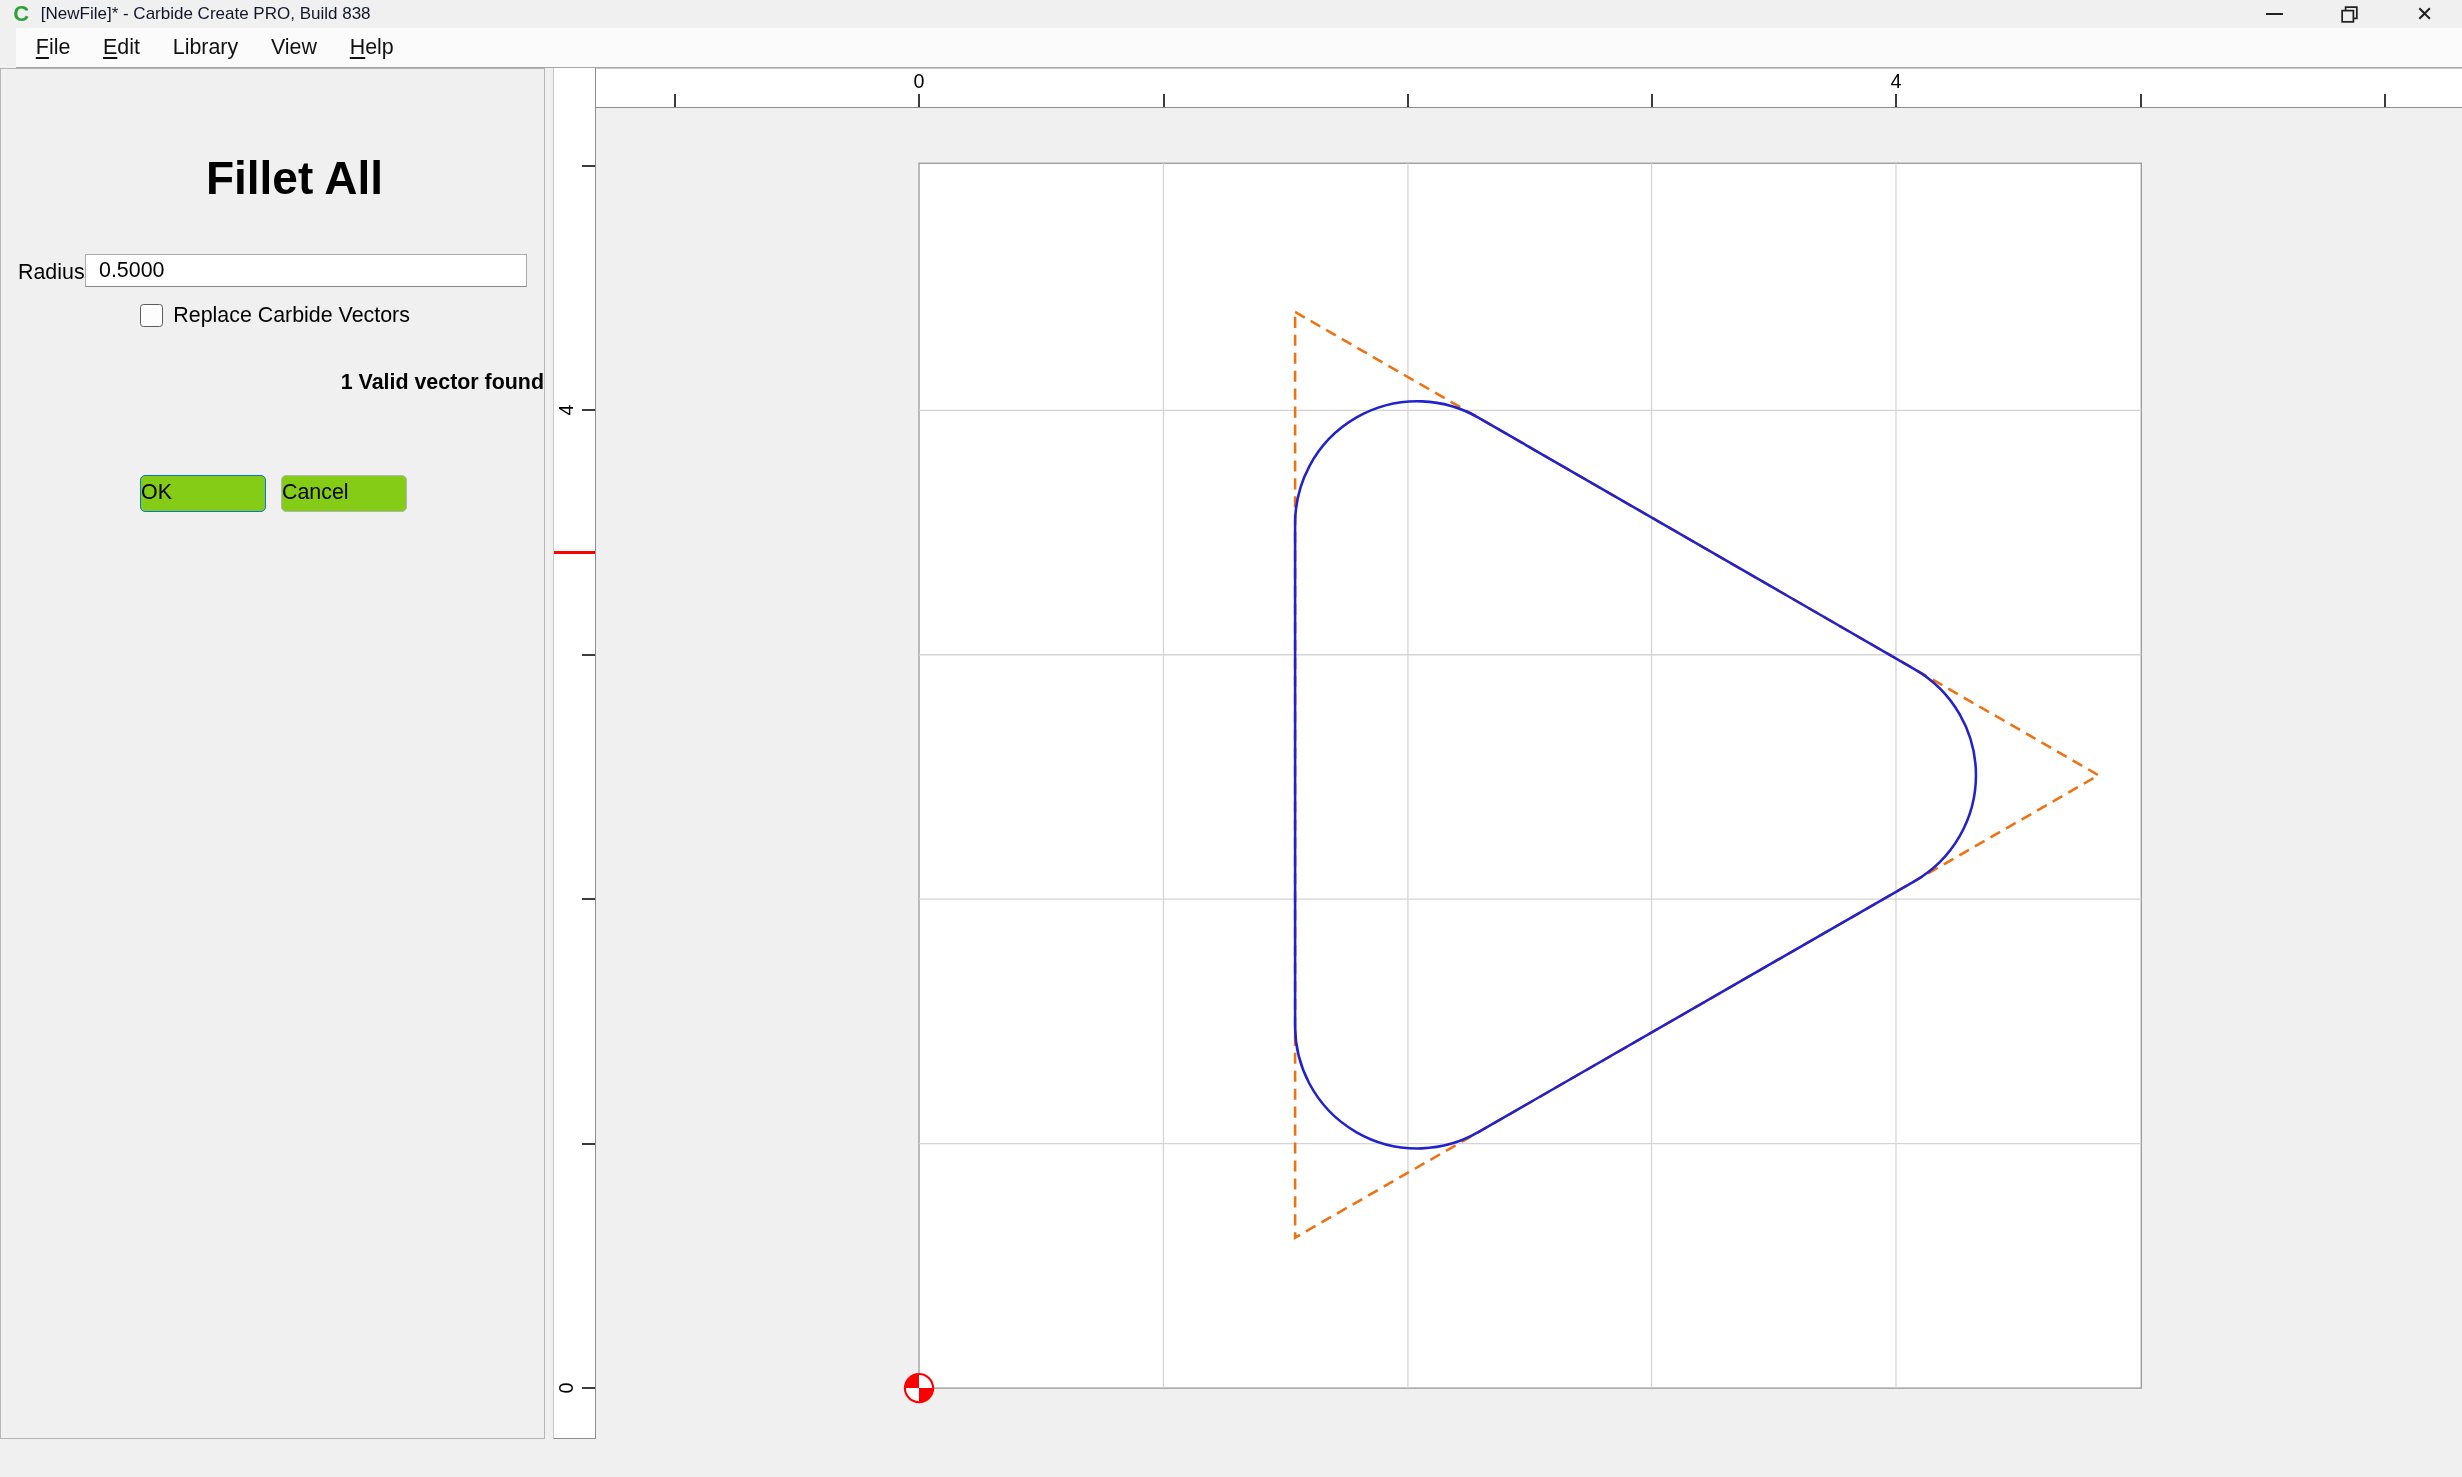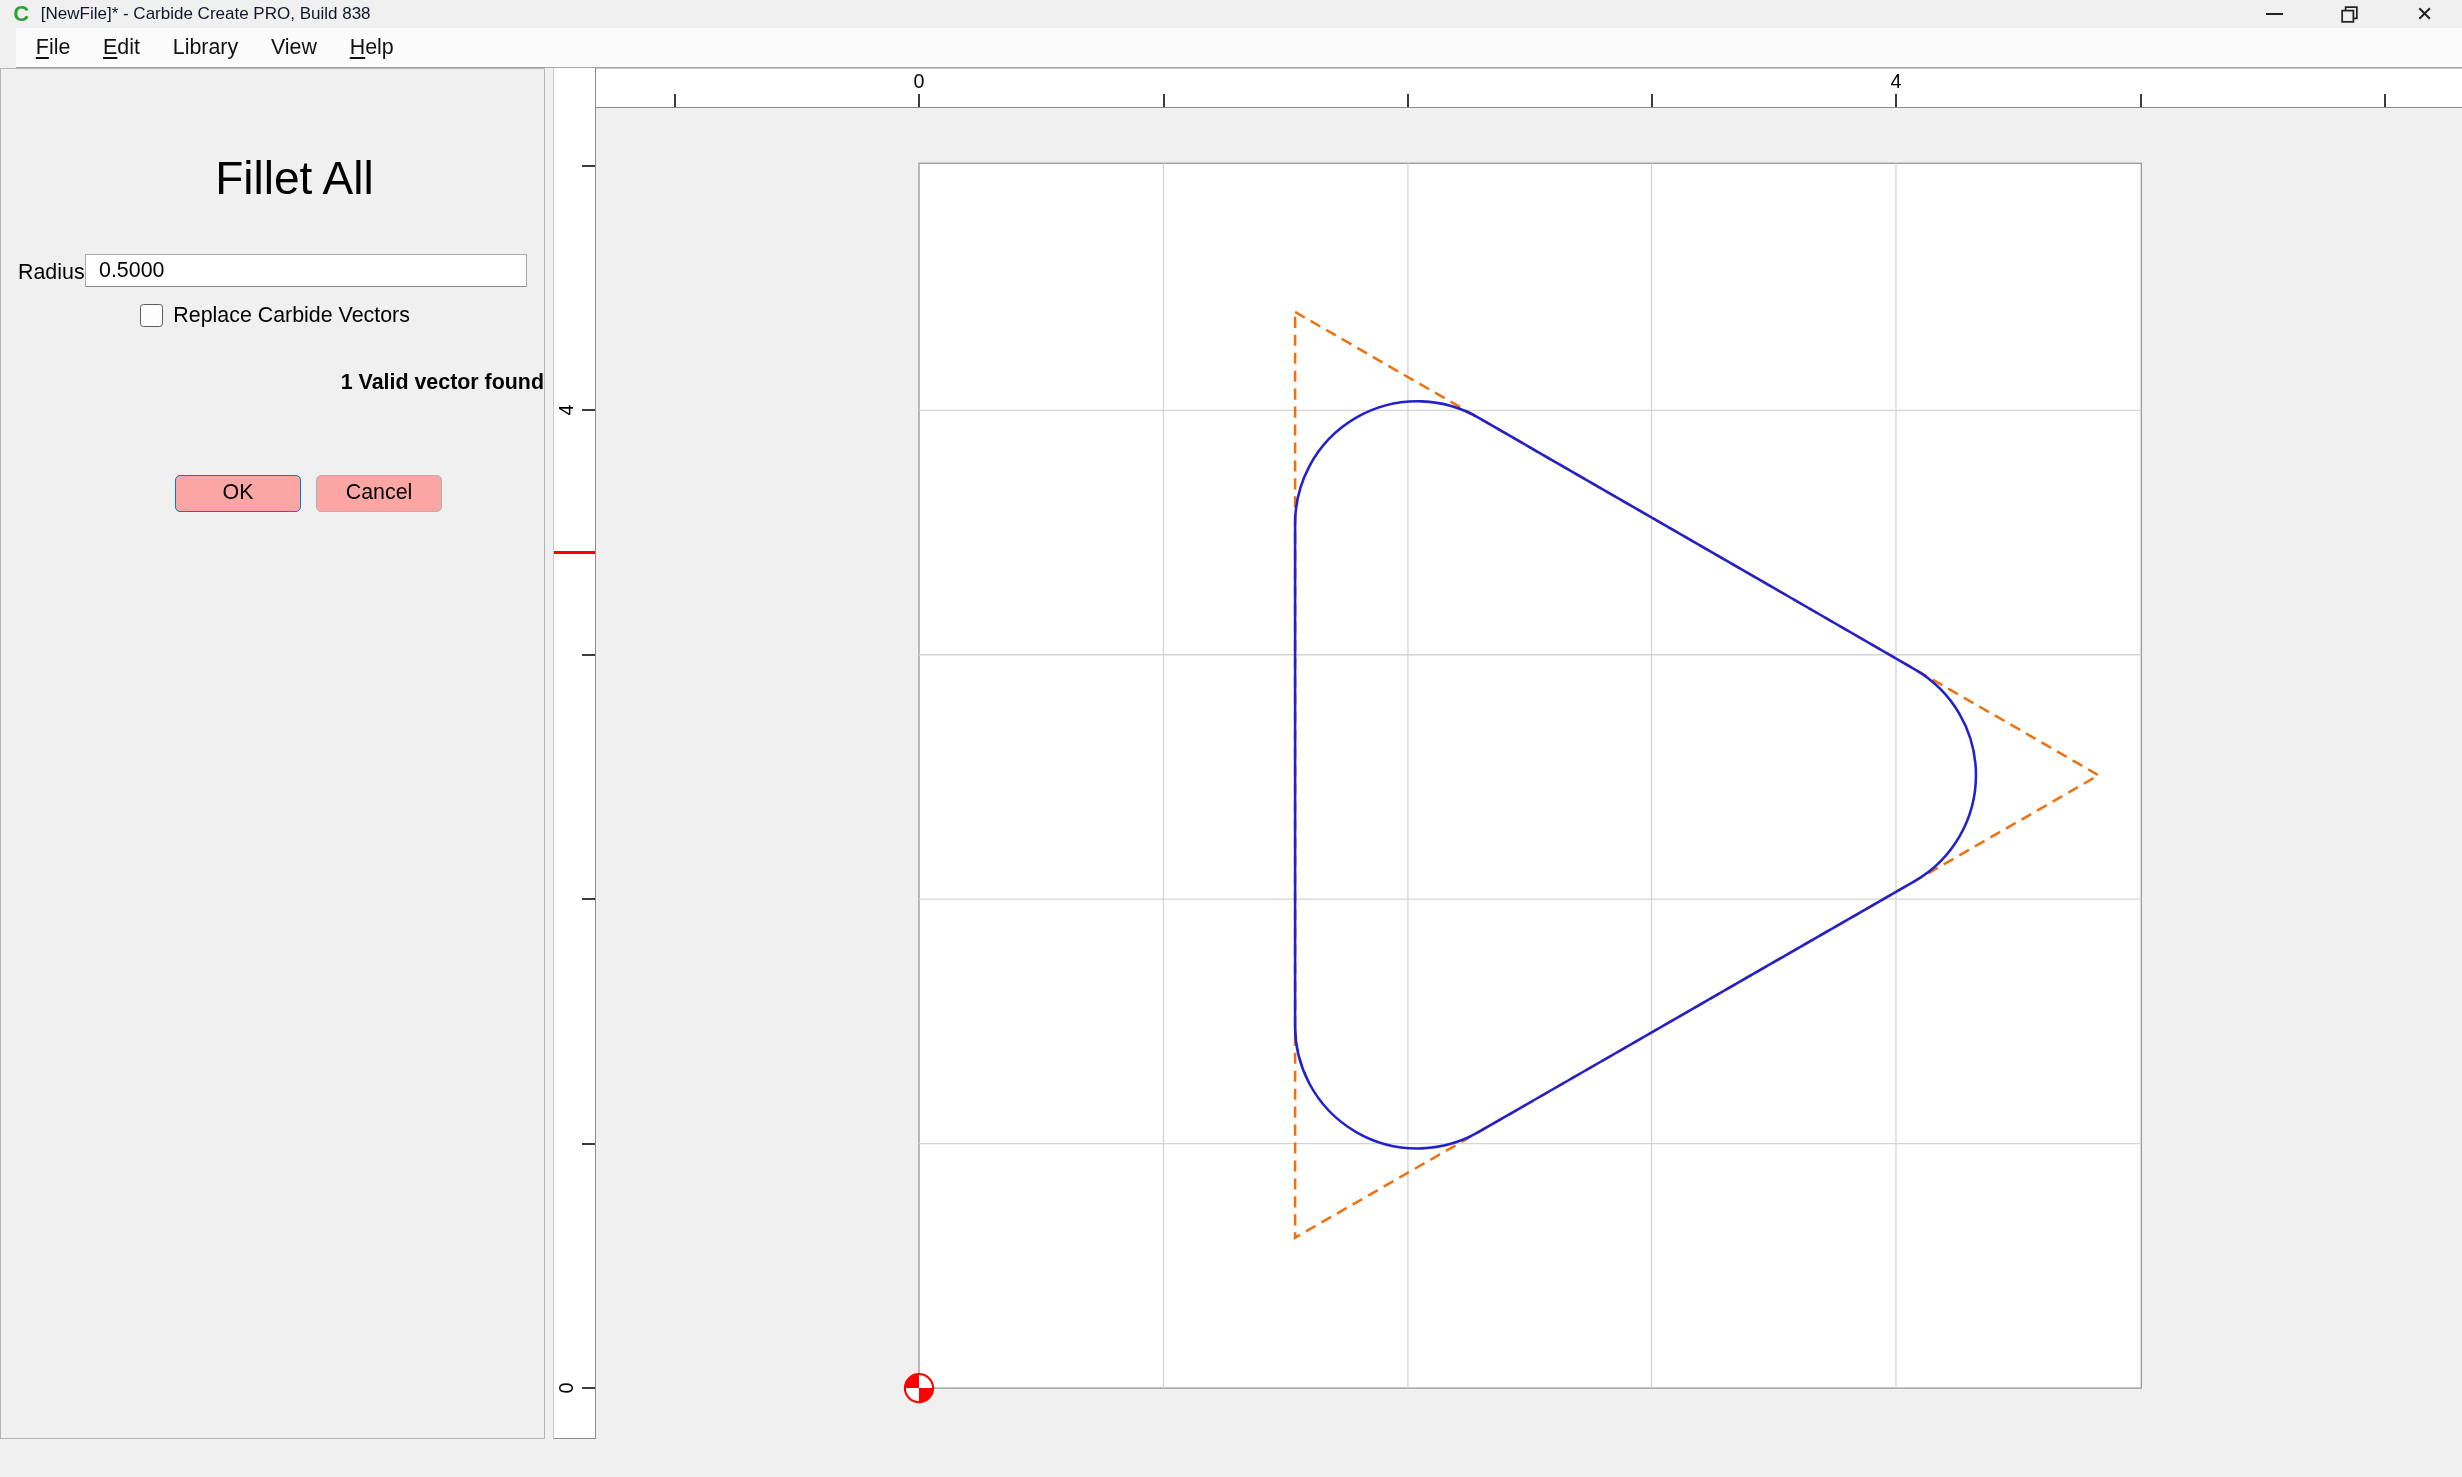--- a/index.html
+++ b/index.html
@@ -21,31 +21,31 @@
   
   .menubar { position:absolute; left:16px; top:28px; width:2462px; height:40px;
              background:#fbfbfb; border-bottom:0.9px solid #a6a6a6; display:flex; align-items:center; }
   .menu-item { font-size:21.4px; padding:0 13px; margin-left:6.8px; color:#111; }
   .menu-item .u { text-decoration:underline; text-underline-offset:3.4px; text-decoration-thickness:1.7px; }
 
   
   .panel { position:absolute; left:0; top:68px; width:545px; height:1371px;
            background:#f0f0f0; border:1.7px solid #b5b5b5; }
   .panel-title { position:absolute; left:0; top:82px; width:100%; text-align:center;
-                 font-size:46px; font-weight:400; letter-spacing:0px;padding-left:44px; }
+                 font-size:46px; font-weight:700; letter-spacing:0px;padding-left:44px; }
   .radius-label { position:absolute; left:17px; top:190px; height:27px; line-height:27px; font-size:21.4px;text-align:right; }
   .radius-input { position:absolute; left:84px; top:185px; width:442px; height:32.5px;
                   background:#fff; border:0.9px solid #ababab; border-bottom:1.7px solid #8a8a8a;
                   font-family:"Liberation Sans", sans-serif; font-size:21.4px; padding-left:13px; color:#000; outline:none; }
   .checkbox-row { position:absolute; left:139px; top:233px; height:26px; display:flex; align-items:center; }
   .checkbox-box { width:23px; height:23px; background:#fdfdfd; border:1.7px solid #5d5d5d; border-radius:3.4px; }
   .checkbox-label { margin-left:10.3px; font-size:21.4px; }
   .status-text { position:absolute; left:0; top:301px; width:100%; text-align:right; font-size:21.4px;font-weight:bold; }
-  .btn { position:absolute; top:406px; width:126px; height:37px; background:#fca5a5;
-         font-family:"Liberation Sans", sans-serif; font-size:21.4px; text-align:center; line-height:33px; border-radius:5.1px;margin-left:35px; }
+  .btn { position:absolute; top:406px; width:126px; height:37px; background:#84cc16;
+         font-family:"Liberation Sans", sans-serif; font-size:21.4px; line-height:33px; border-radius:5.1px; }
   .btn-ok { left:139px; border:1.7px solid #0078d4; }
   .btn-cancel { left:280px; border:1.7px solid #b3b3b3; }
 
   
   .ruler-top { position:absolute; left:553px; top:68px; width:1909px; height:40px;
                background:#fff; border-top:0.9px solid #c9c9c9; border-bottom:1.7px solid #8c8c8c; }
   .ruler-left { position:absolute; left:553px; top:68px; width:43px; height:1371px;
                 background:#fff; border-left:0.9px solid #c9c9c9; border-right:1.7px solid #8c8c8c;
                 border-bottom:1.7px solid #8c8c8c; }
   .tick-v { position:absolute; bottom:0; width:1.7px; height:13px; background:#3c3c3c; }

